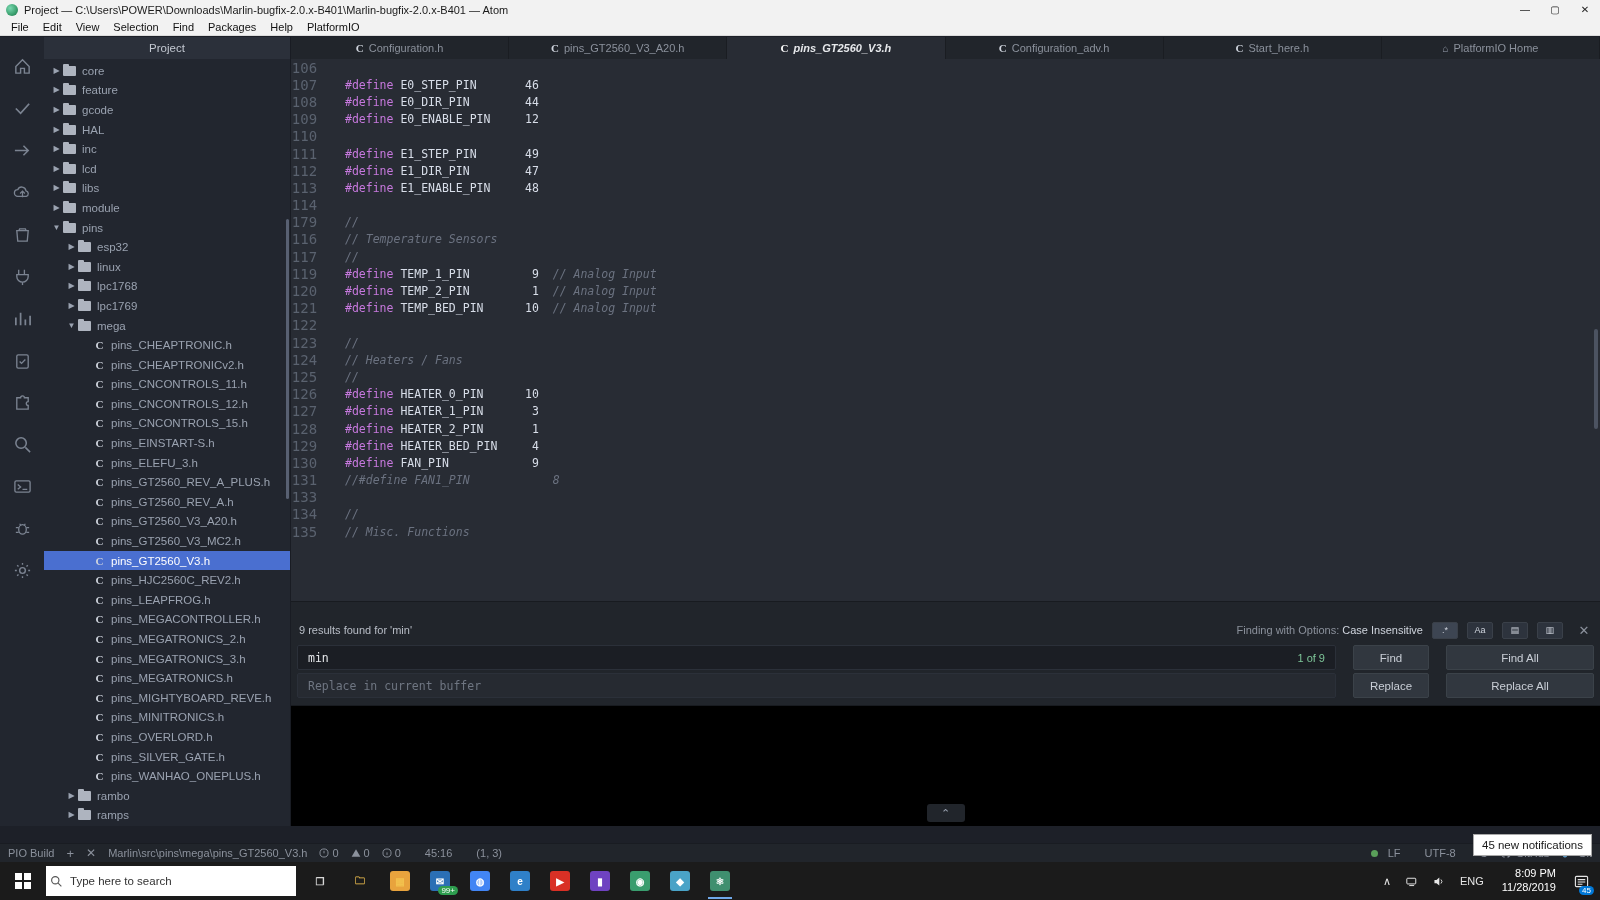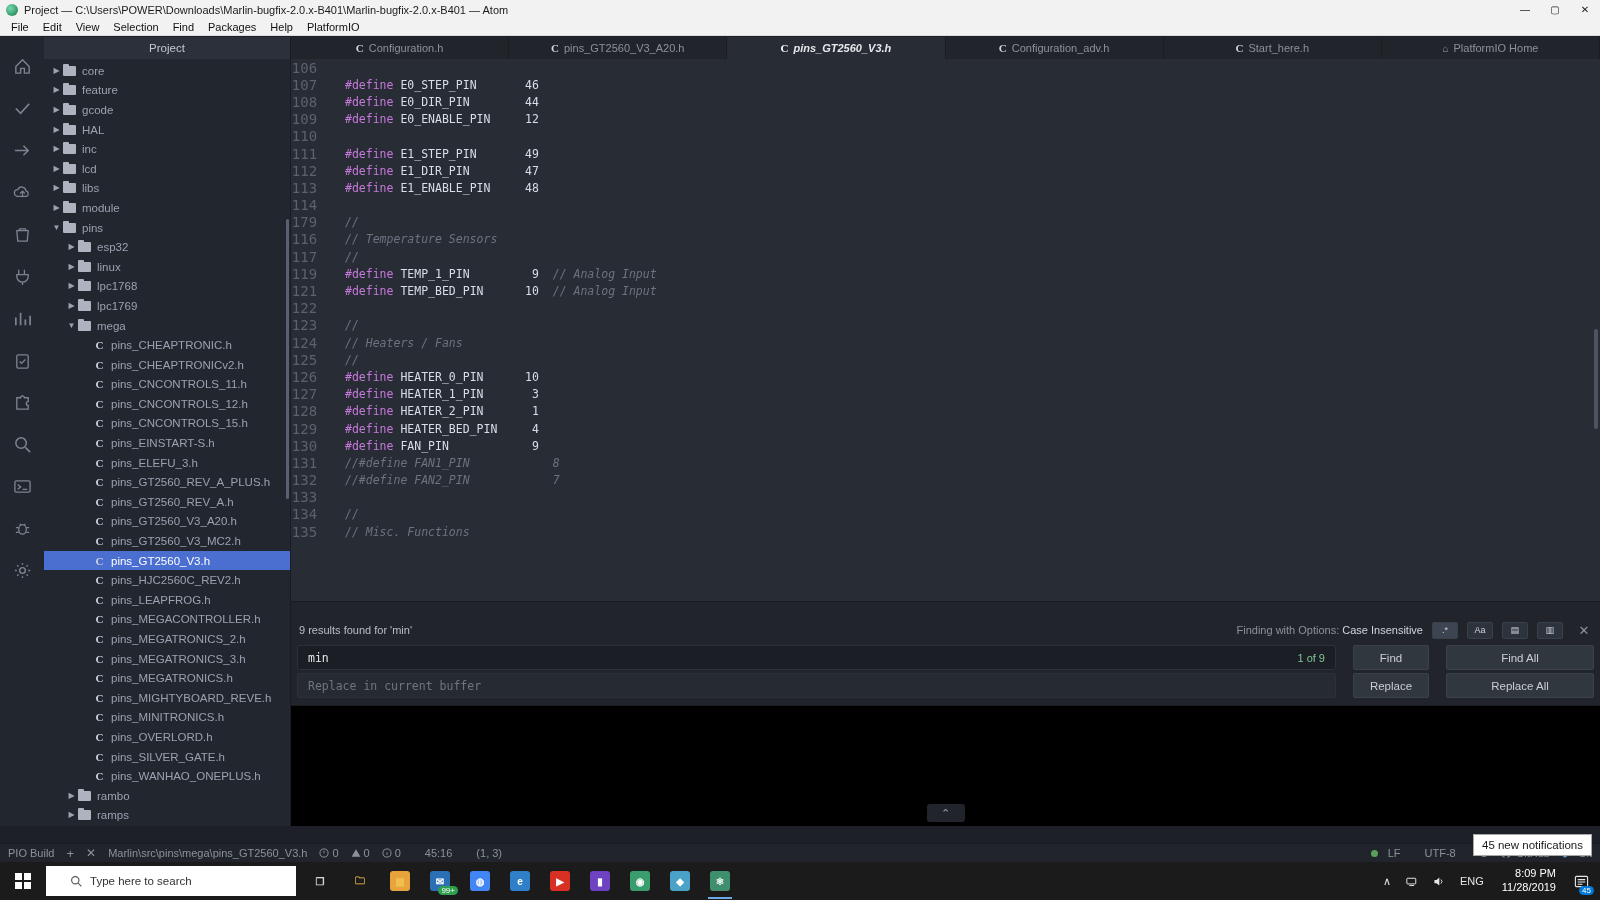--- a/index.html
+++ b/index.html
@@ -219,21 +219,21 @@
   .taskbar {
     position: absolute; left: 0; right: 0; bottom: 0; height: 38px;
     background: #1b1b1b; display: flex; align-items: center;
   }
   .start-btn { width: 46px; height: 38px; display: flex; align-items: center; justify-content: center; }
   .winlogo { width: 16px; height: 16px; display: grid; grid-template-columns: 1fr 1fr;
     grid-template-rows: 1fr 1fr; gap: 2px; }
   .winlogo i { background: #ffffff; display: block; }
   .search-box {
     width: 250px; height: 30px; background: #ffffff; display: flex; align-items: center;
-    padding: 0 24px; gap: 7px; margin-right: 4px;
+    padding: 0 4px; gap: 7px; margin-right: 4px;
   }
   .search-box svg { width: 13px; height: 13px; flex: 0 0 13px; }
   .search-box span { font-size: 11.5px; color: #333; }
   .tb-ico-btn {
     width: 40px; height: 38px; display: flex; align-items: center; justify-content: center;
     position: relative;
   }
   .tb-ico-btn.active-app::after {
     content: ""; position: absolute; bottom: 1px; left: 8px; right: 8px; height: 2px;
     background: #6fa8e8;
@@ -599,32 +599,32 @@
             <div class="cline"><span class="lnum">109</span><span class="ctext"><span class="kw">#define</span><span class="id"> E0_ENABLE_PIN</span><span class="">     </span><span class="num">12</span></span></div>
             <div class="cline"><span class="lnum">110</span><span class="ctext"></span></div>
             <div class="cline"><span class="lnum">111</span><span class="ctext"><span class="kw">#define</span><span class="id"> E1_STEP_PIN</span><span class="">       </span><span class="num">49</span></span></div>
             <div class="cline"><span class="lnum">112</span><span class="ctext"><span class="kw">#define</span><span class="id"> E1_DIR_PIN</span><span class="">        </span><span class="num">47</span></span></div>
             <div class="cline"><span class="lnum">113</span><span class="ctext"><span class="kw">#define</span><span class="id"> E1_ENABLE_PIN</span><span class="">     </span><span class="num">48</span></span></div>
             <div class="cline"><span class="lnum">114</span><span class="ctext"></span></div>
             <div class="cline"><span class="lnum">179</span><span class="ctext"><span class="cm">//</span></span></div>
             <div class="cline"><span class="lnum">116</span><span class="ctext"><span class="cm">// Temperature Sensors</span></span></div>
             <div class="cline"><span class="lnum">117</span><span class="ctext"><span class="cm">//</span></span></div>
             <div class="cline"><span class="lnum">119</span><span class="ctext"><span class="kw">#define</span><span class="id"> TEMP_1_PIN</span><span class="">         </span><span class="num">9</span><span class="cm">  // Analog Input</span></span></div>
+            <div class="cline"><span class="lnum">120</span><span class="ctext"><span class="kw">#define</span><span class="id"> TEMP_2_PIN</span><span class="">         </span><span class="num">1</span><span class="cm">  // Analog Input</span></span></div>
             <div class="cline"><span class="lnum">121</span><span class="ctext"><span class="kw">#define</span><span class="id"> TEMP_BED_PIN</span><span class="">      </span><span class="num">10</span><span class="cm">  // Analog Input</span></span></div>
             <div class="cline"><span class="lnum">122</span><span class="ctext"></span></div>
             <div class="cline"><span class="lnum">123</span><span class="ctext"><span class="cm">//</span></span></div>
             <div class="cline"><span class="lnum">124</span><span class="ctext"><span class="cm">// Heaters / Fans</span></span></div>
             <div class="cline"><span class="lnum">125</span><span class="ctext"><span class="cm">//</span></span></div>
             <div class="cline"><span class="lnum">126</span><span class="ctext"><span class="kw">#define</span><span class="id"> HEATER_0_PIN</span><span class="">      </span><span class="num">10</span></span></div>
             <div class="cline"><span class="lnum">127</span><span class="ctext"><span class="kw">#define</span><span class="id"> HEATER_1_PIN</span><span class="">       </span><span class="num">3</span></span></div>
             <div class="cline"><span class="lnum">128</span><span class="ctext"><span class="kw">#define</span><span class="id"> HEATER_2_PIN</span><span class="">       </span><span class="num">1</span></span></div>
             <div class="cline"><span class="lnum">129</span><span class="ctext"><span class="kw">#define</span><span class="id"> HEATER_BED_PIN</span><span class="">     </span><span class="num">4</span></span></div>
             <div class="cline"><span class="lnum">130</span><span class="ctext"><span class="kw">#define</span><span class="id"> FAN_PIN</span><span class="">            </span><span class="num">9</span></span></div>
             <div class="cline"><span class="lnum">131</span><span class="ctext"><span class="cm">//#define FAN1_PIN            8</span></span></div>
-            <div class="cline"><span class="lnum">132</span><span class="ctext"><span class="cm">//#define FAN2_PIN            7</span></span></div>
             <div class="cline"><span class="lnum">133</span><span class="ctext"></span></div>
             <div class="cline"><span class="lnum">134</span><span class="ctext"><span class="cm">//</span></span></div>
             <div class="cline"><span class="lnum">135</span><span class="ctext"><span class="cm">// Misc. Functions</span></span></div>
           </div>
         <div class="code-vscroll"></div>
       </div>
 
       <div class="find-panel">
         <div class="find-top">
           <div class="find-msg">9 results found for 'min'</div>

